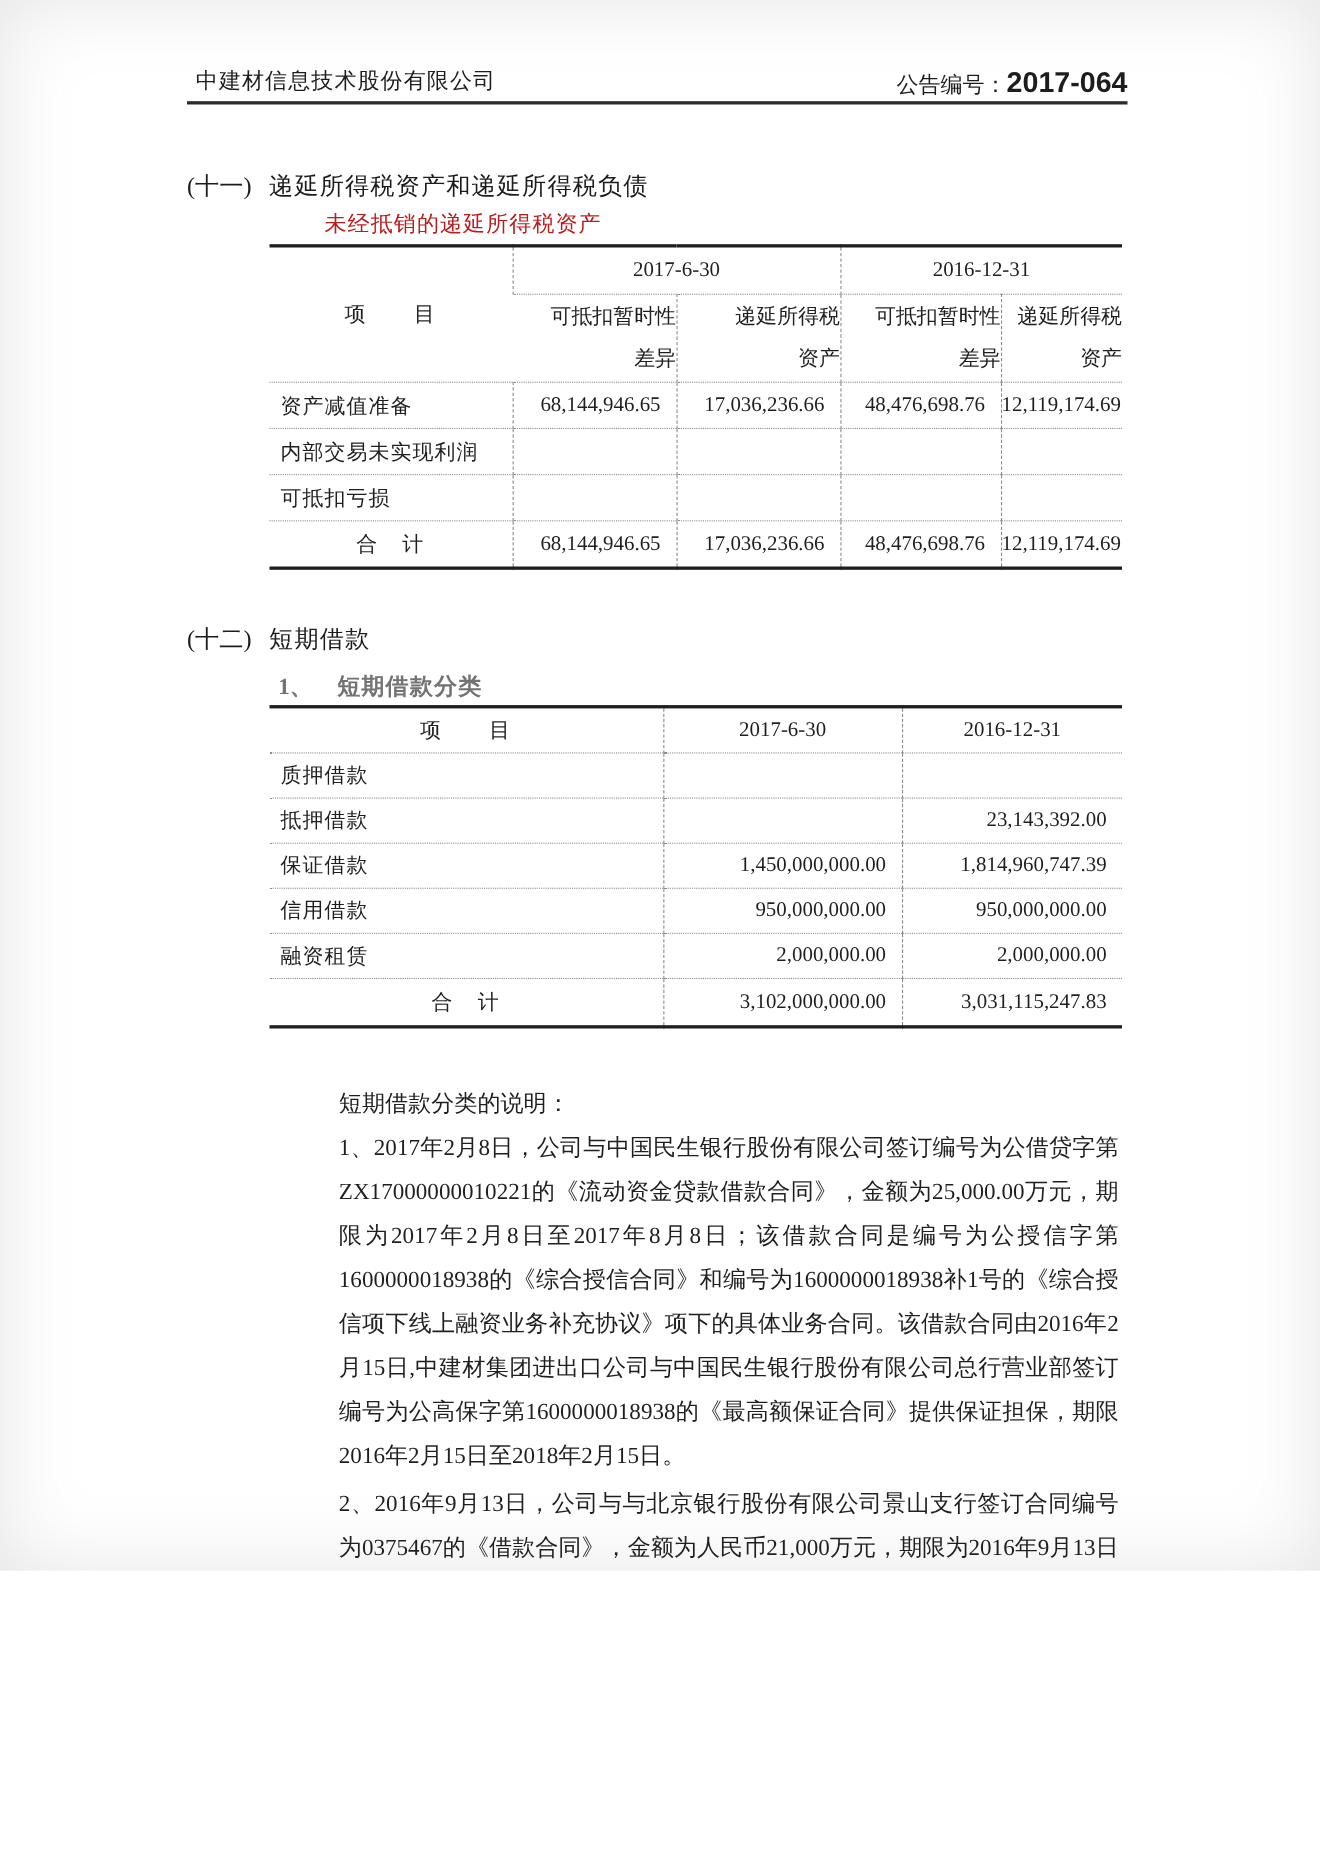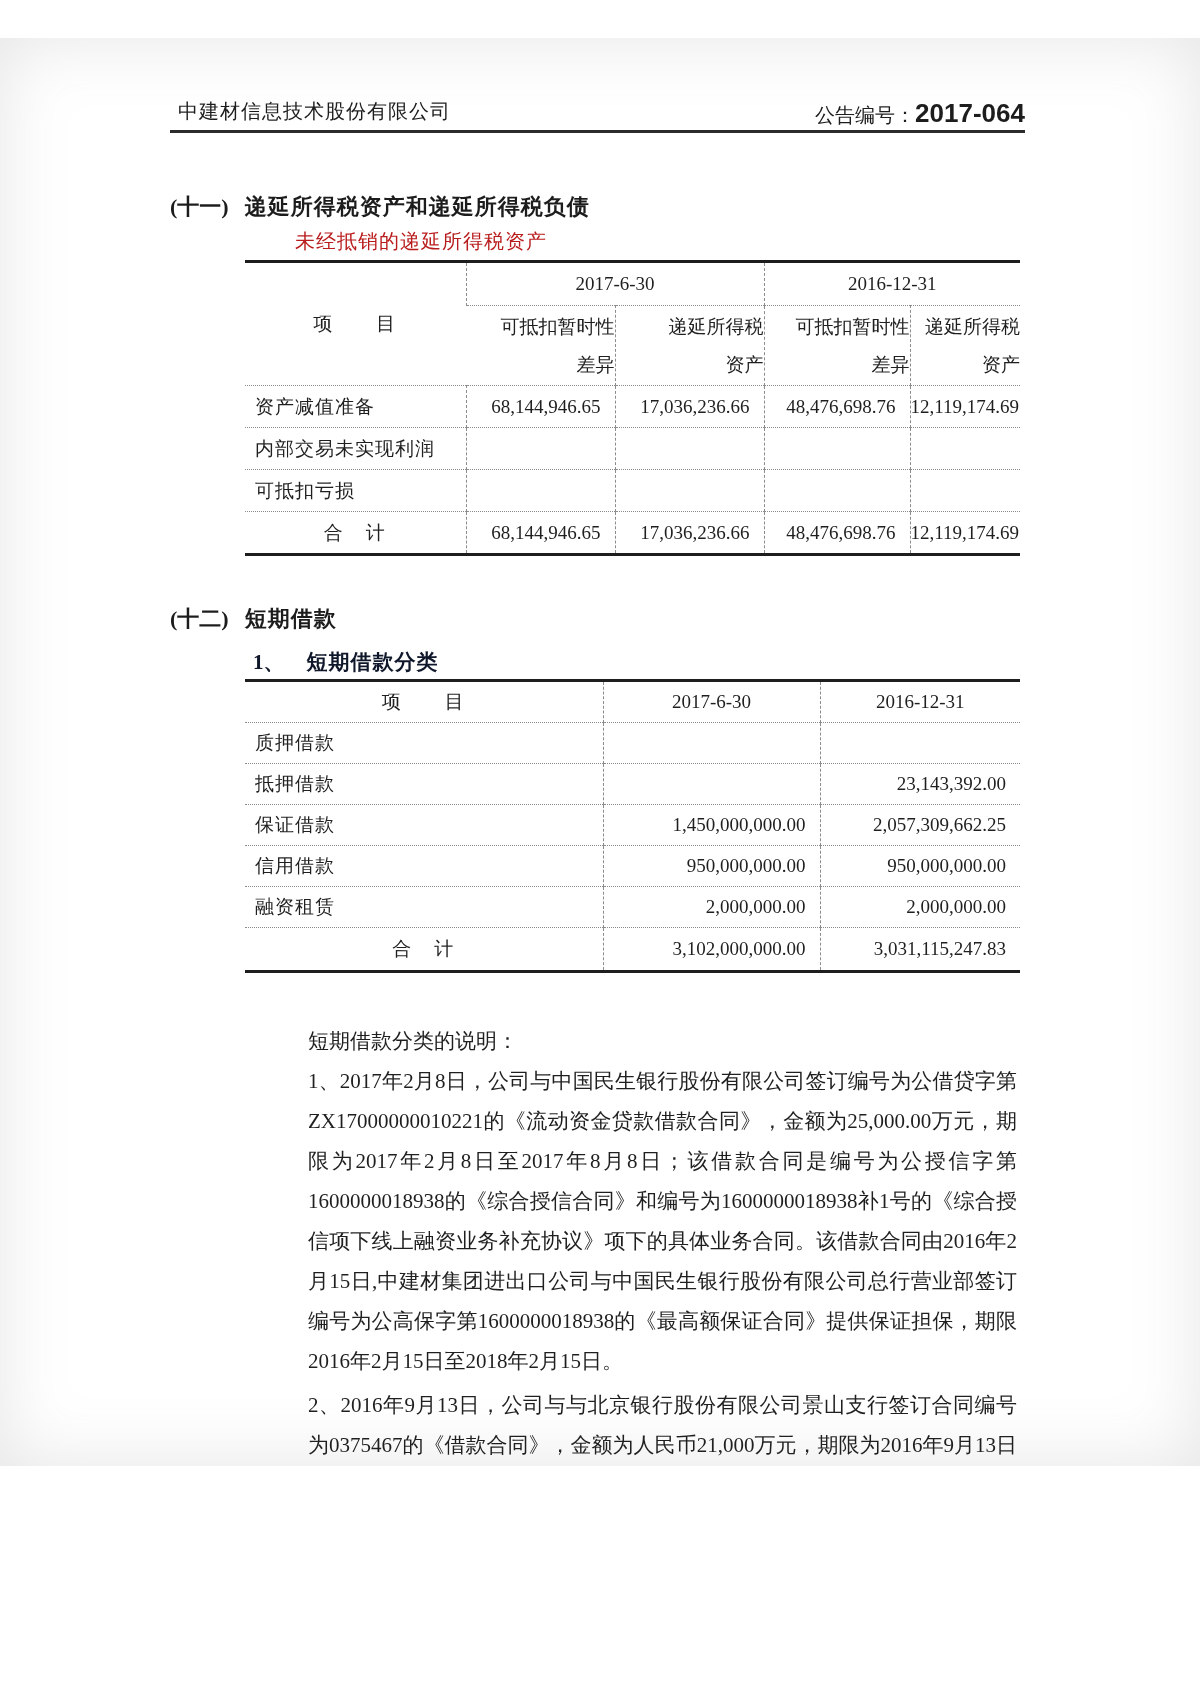--- a/index.html
+++ b/index.html
@@ -6,38 +6,37 @@
   html, body { background: #ffffff; }
   body { font-family: "Liberation Serif", "DejaVu Serif", serif; color: #222; }
 
   .page {
     position: relative;
     width: 1200px;
     height: 1428px;
     background: #ffffff;
     overflow: hidden;
     box-shadow: inset 0 0 70px rgba(110,110,110,0.18);
-    margin-top: 38px;
   }
 
   
   .doc-header { position: absolute; top: 60px; left: 170px; width: 855px; }
   .hdr-left { position: absolute; left: 8px; top: 0; font-size: 20px; letter-spacing: 1px; color: #1d1d1d; }
   .hdr-right { position: absolute; right: 0; top: 0; font-size: 20px; color: #1d1d1d; }
   .hdr-right .num { font-weight: bold; font-family: "Liberation Sans", sans-serif; font-size: 26px; }
   .header-rule { position: absolute; top: 92px; left: 170px; width: 855px; height: 3px; background: #2b2b2b; }
 
   
-  .sec-heading { position: absolute; left: 170px; font-size: 22px; font-weight: bold; color: #1c1c1c; white-space: nowrap; }
+  .sec-heading { position: absolute; left: 170px; font-size: 22px; font-weight: normal; color: #1c1c1c; white-space: nowrap; }
   .sec-heading .marker { display: inline-block; }
   .sec-heading .title  { display: inline-block; margin-left: 16px; letter-spacing: 1px; }
   .s11-heading { top: 154px; }
   .s11-subtitle { position: absolute; left: 295px; top: 190px; font-size: 20px; font-weight: normal; letter-spacing: 1px; color: #b91c1c; }
   .s12-heading { top: 566px; }
-  .s12-subheading { position: absolute; left: 253px; top: 610px; font-size: 21px; font-weight: bold; color: #0f172a; }
+  .s12-subheading { position: absolute; left: 253px; top: 610px; font-size: 21px; font-weight: bold; color: #737373; }
   .s12-subheading .sub-title { margin-left: 22px; letter-spacing: 1px; }
 
   
   table.fin { border-collapse: collapse; table-layout: fixed; position: absolute; left: 245px; width: 775px;
               border-top: 3px solid #1e1e1e; border-bottom: 3px solid #1e1e1e; font-size: 19px; color: #1f1f1f; }
   table.fin td { vertical-align: middle; overflow: hidden; white-space: nowrap; }
   table.fin td:not(:first-child) { border-left: 1px dashed #8c8c8c; }
   table.fin tr:not(:last-child) td { border-bottom: 1px dotted #8c8c8c; }
   table.fin .lbl { text-align: left; padding-left: 10px; letter-spacing: 1px; }
   table.fin .num { text-align: right; padding-right: 14px; font-family: "Liberation Serif", serif; }
@@ -174,21 +173,21 @@
       <td class="num"></td>
     </tr>
     <tr class="dr">
       <td class="lbl">抵押借款</td>
       <td class="num"></td>
       <td class="num">23,143,392.00</td>
     </tr>
     <tr class="dr">
       <td class="lbl">保证借款</td>
       <td class="num">1,450,000,000.00</td>
-      <td class="num">2,057,309,662.25</td>
+      <td class="num">1,814,960,747.39</td>
     </tr>
     <tr class="dr">
       <td class="lbl">信用借款</td>
       <td class="num">950,000,000.00</td>
       <td class="num">950,000,000.00</td>
     </tr>
     <tr class="dr">
       <td class="lbl">融资租赁</td>
       <td class="num">2,000,000.00</td>
       <td class="num">2,000,000.00</td>

